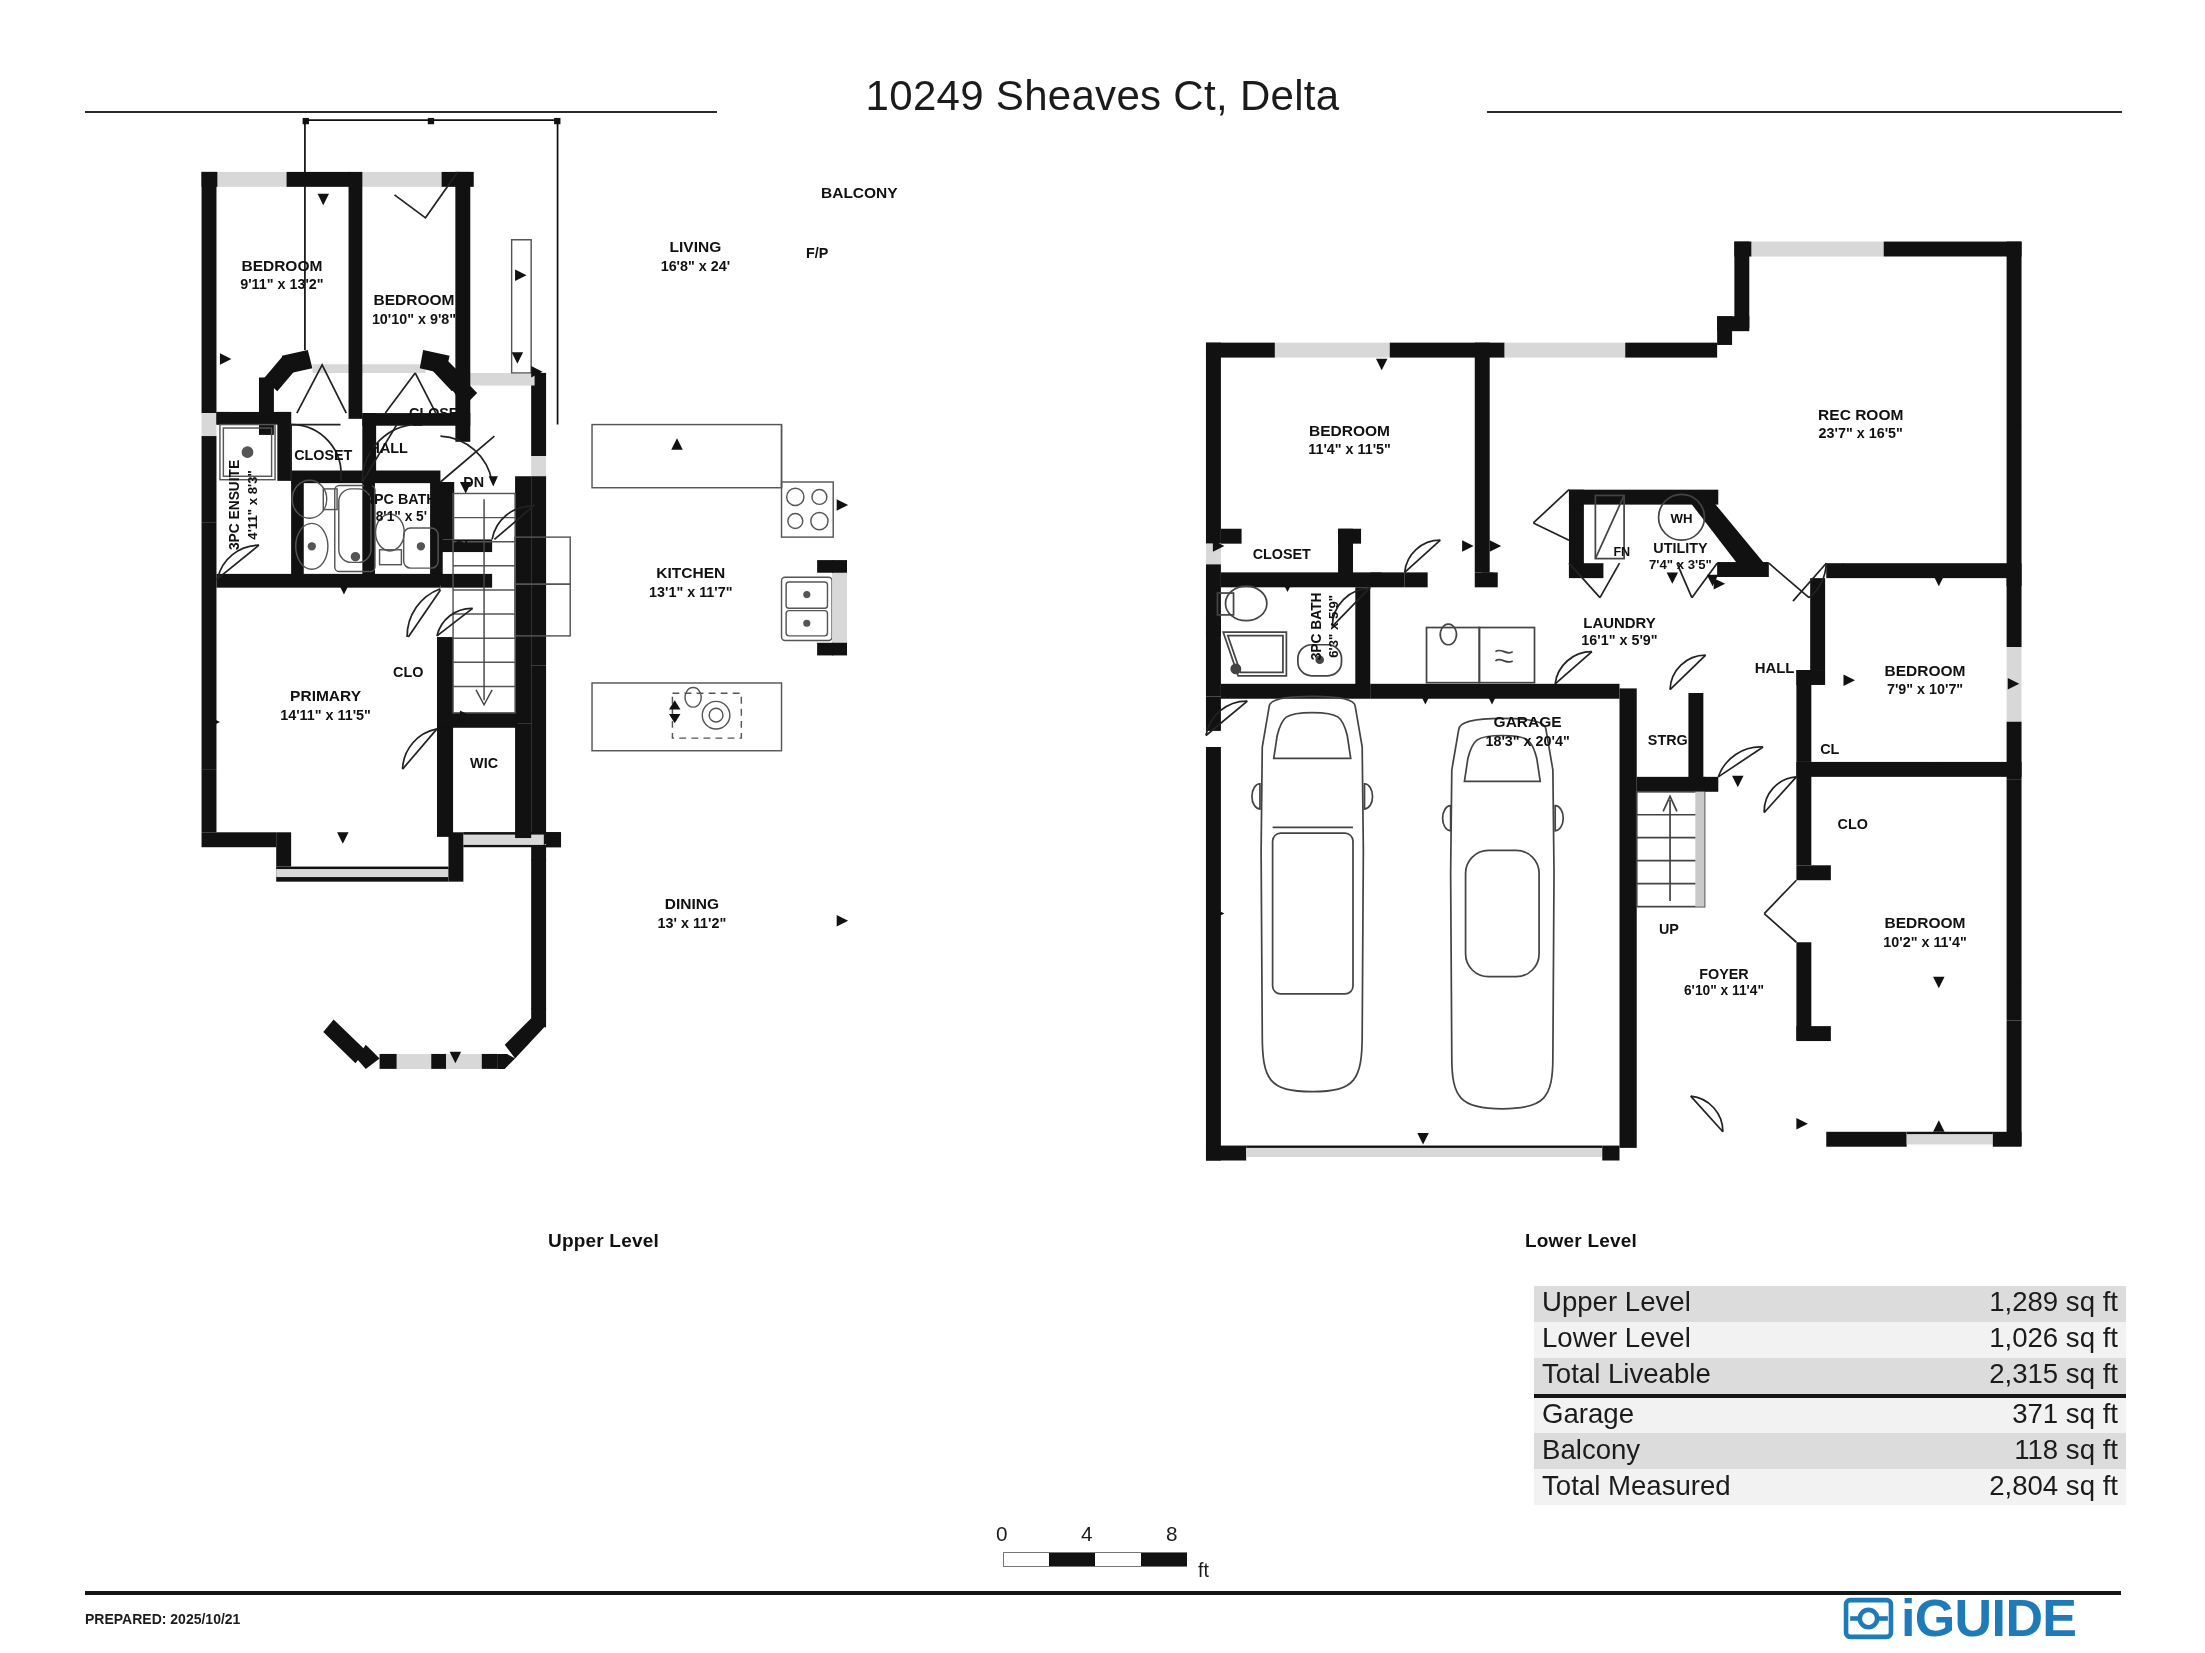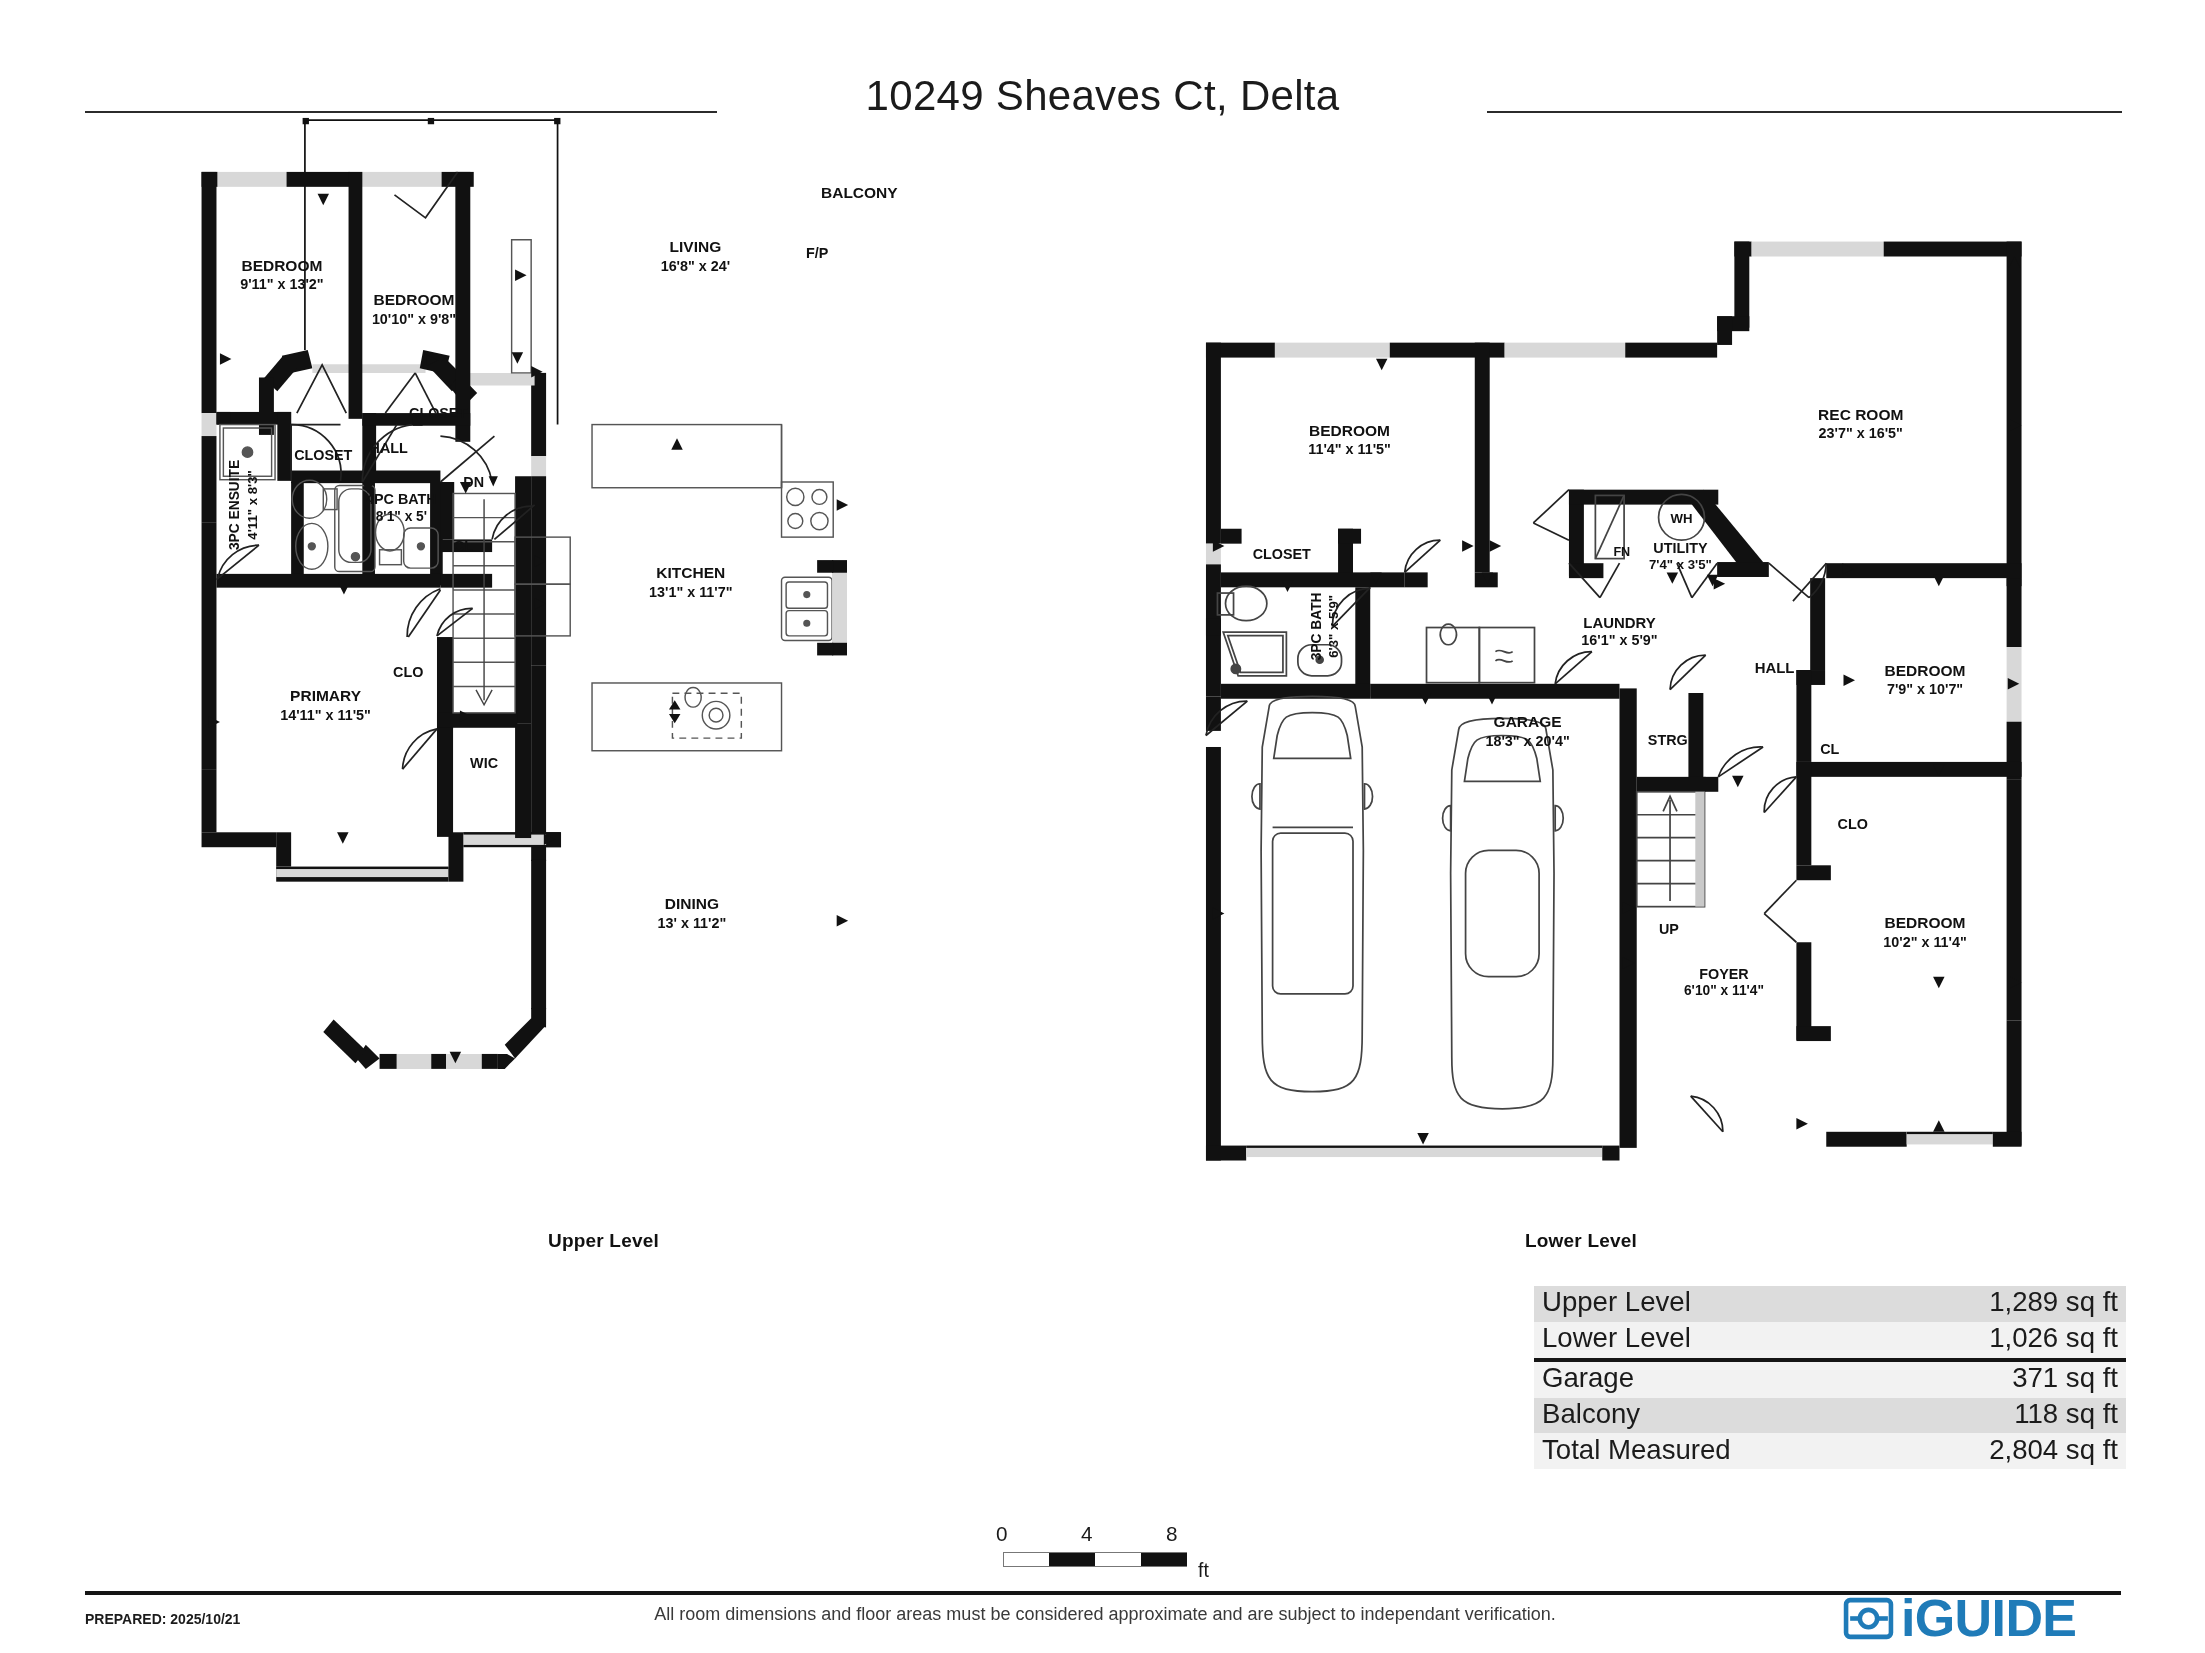--- a/index.html
+++ b/index.html
@@ -582,39 +582,42 @@
 
 <div id="area-table">
   <div class="row shade">
     <span class="label">Upper Level</span>
     <span class="value">1,289 sq ft</span>
   </div>
   <div class="row plain">
     <span class="label">Lower Level</span>
     <span class="value">1,026 sq ft</span>
   </div>
+  <div class="row shade">
+    <span class="label">Total Liveable</span>
+    <span class="value">2,315 sq ft</span>
+  </div>
   <div class="rule"></div>
   <div class="row plain">
     <span class="label">Garage</span>
     <span class="value">371 sq ft</span>
   </div>
   <div class="row shade">
     <span class="label">Balcony</span>
     <span class="value">118 sq ft</span>
   </div>
   <div class="row plain">
     <span class="label">Total Measured</span>
     <span class="value">2,804 sq ft</span>
   </div>
 </div>
 
 <div id="footer-rule"></div>
 <div id="prepared">PREPARED: 2025/10/21</div>
 <div id="disclaimer">
-  <div>All room dimensions and floor areas must be considered approximate and are subject to independant verification.</div>
 </div>
 <div id="logo">
   <svg id="logo-mark" viewBox="0 0 100 100">
     <rect x="6" y="14" width="88" height="72" rx="8" fill="none" stroke="#1F7BB8" stroke-width="9"></rect>
     <circle cx="50" cy="50" r="17" fill="none" stroke="#1F7BB8" stroke-width="9"></circle>
     <line x1="14" y1="50" x2="33" y2="50" stroke="#1F7BB8" stroke-width="9"></line>
     <line x1="67" y1="50" x2="88" y2="50" stroke="#1F7BB8" stroke-width="9"></line>
   </svg>
   <span id="logo-text">iGUIDE</span>
 </div>

